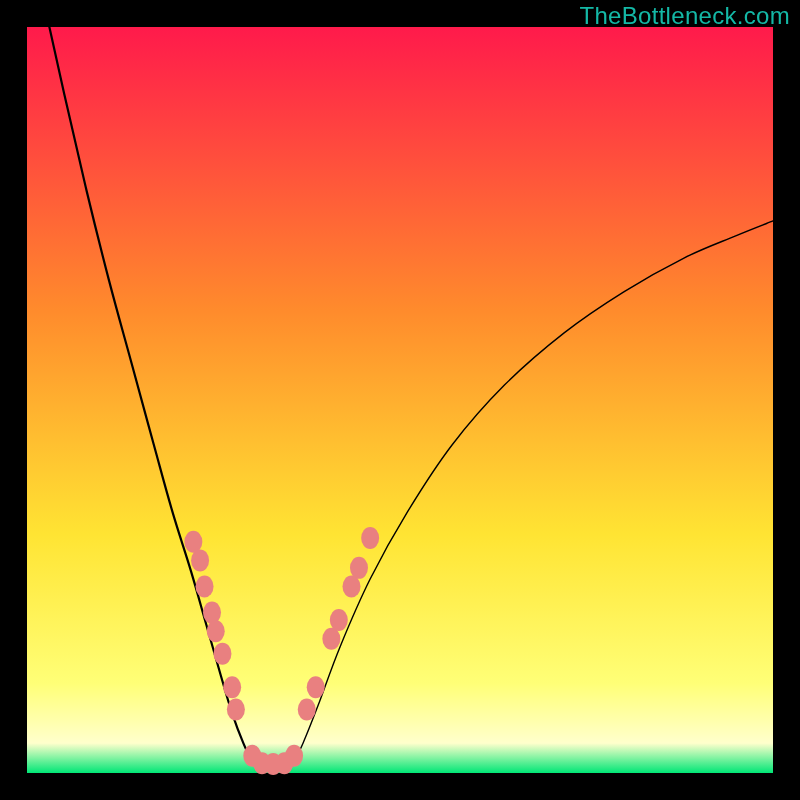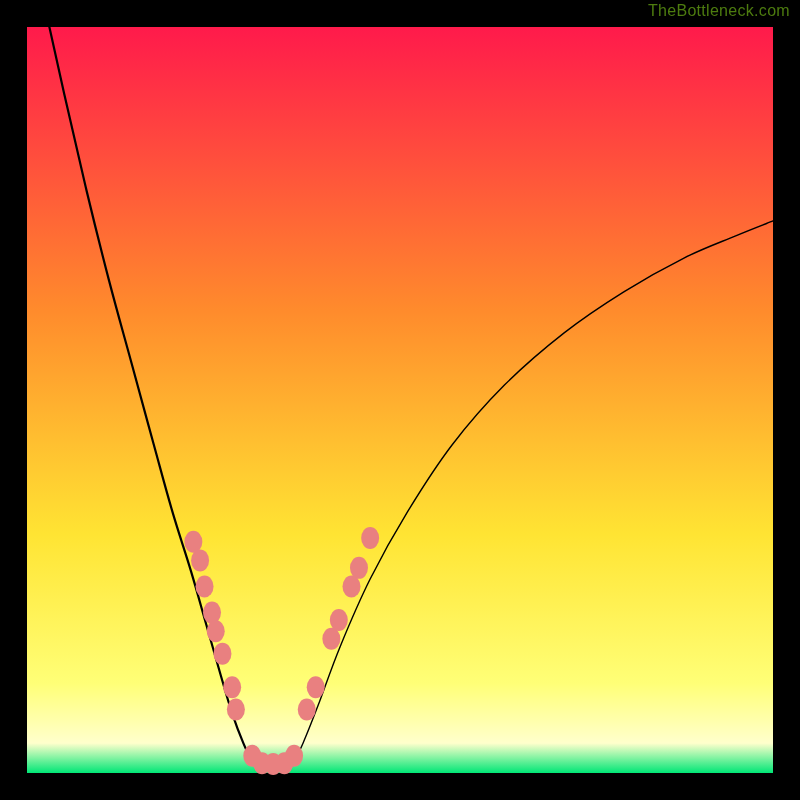--- a/index.html
+++ b/index.html
@@ -24,23 +24,23 @@
     top: 27px;
     left: 27px;
     width: 746px;
     height: 746px;
     
   }
   .watermark {
     position: absolute;
     top: 2px;
     right: 10px;
-    font-size: 16px;
+    font-size: 24px;
     font-weight: 500;
-    color: #4d7c0f;
+    color: #14b8a6;
     letter-spacing: 0.3px;
   }
   svg.curve {
     position: absolute;
     top: 27px;
     left: 27px;
     width: 746px;
     height: 746px;
     overflow: visible;
   }

